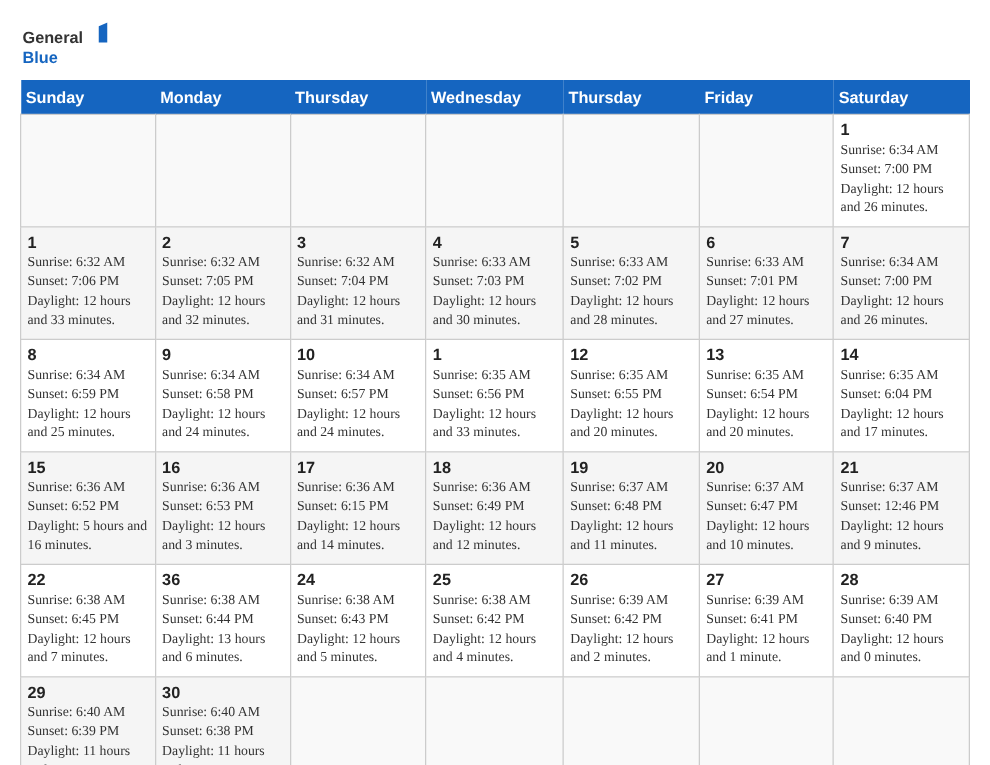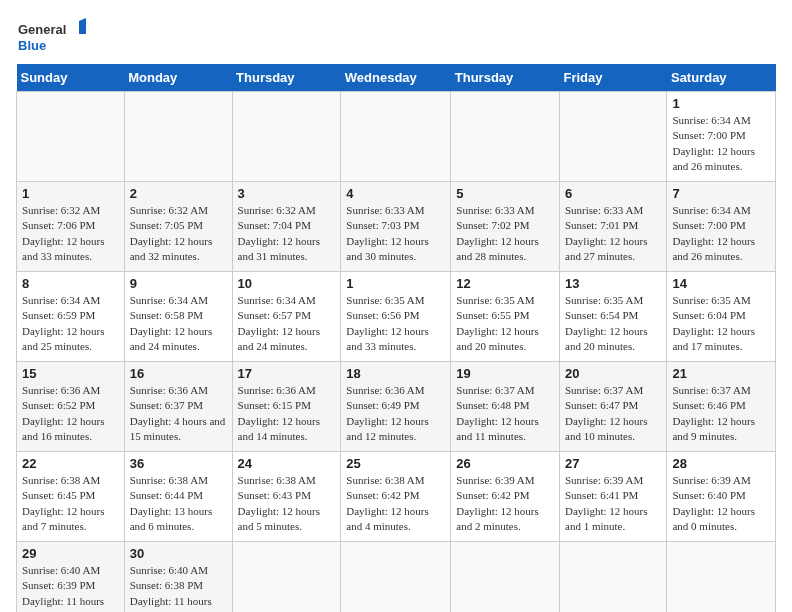--- a/index.html
+++ b/index.html
@@ -236,29 +236,29 @@
             <div>Daylight: 12 hours and 17 minutes.</div>
           </div>
         </td>
       </tr>
       <tr>
         <td>
           <span class="day-num">15</span>
           <div class="day-info">
             <div>Sunrise: 6:36 AM</div>
             <div>Sunset: 6:52 PM</div>
-            <div>Daylight: 12 hours and 16 minutes.</div>
+            <div>Daylight: 5 hours and 16 minutes.</div>
           </div>
         </td>
         <td>
           <span class="day-num">16</span>
           <div class="day-info">
             <div>Sunrise: 6:36 AM</div>
-            <div>Sunset: 6:37 PM</div>
-            <div>Daylight: 4 hours and 15 minutes.</div>
+            <div>Sunset: 6:53 PM</div>
+            <div>Daylight: 12 hours and 3 minutes.</div>
           </div>
         </td>
         <td>
           <span class="day-num">17</span>
           <div class="day-info">
             <div>Sunrise: 6:36 AM</div>
             <div>Sunset: 6:15 PM</div>
             <div>Daylight: 12 hours and 14 minutes.</div>
           </div>
         </td>
@@ -283,21 +283,21 @@
           <div class="day-info">
             <div>Sunrise: 6:37 AM</div>
             <div>Sunset: 6:47 PM</div>
             <div>Daylight: 12 hours and 10 minutes.</div>
           </div>
         </td>
         <td>
           <span class="day-num">21</span>
           <div class="day-info">
             <div>Sunrise: 6:37 AM</div>
-            <div>Sunset: 6:46 PM</div>
+            <div>Sunset: 12:46 PM</div>
             <div>Daylight: 12 hours and 9 minutes.</div>
           </div>
         </td>
       </tr>
       <tr>
         <td>
           <span class="day-num">22</span>
           <div class="day-info">
             <div>Sunrise: 6:38 AM</div>
             <div>Sunset: 6:45 PM</div>

